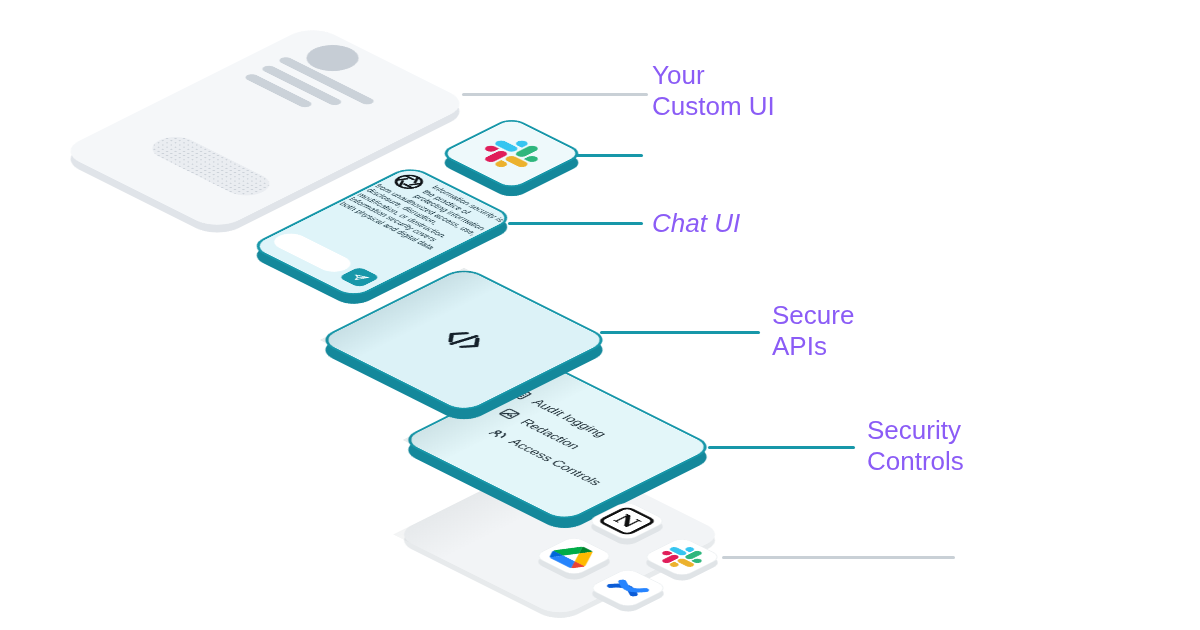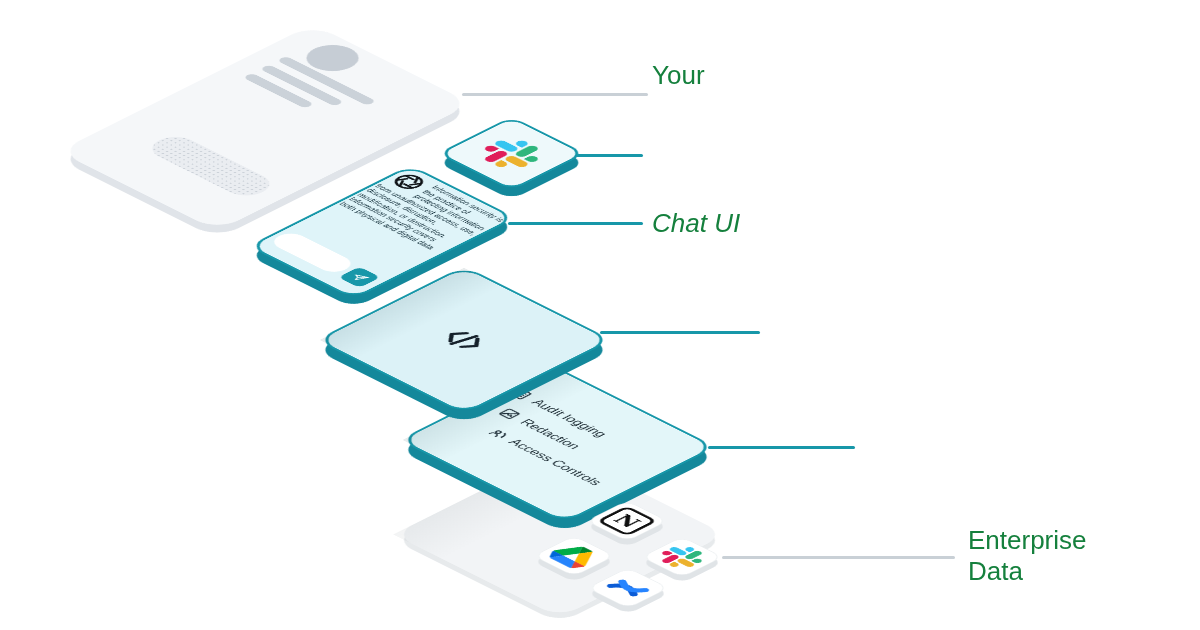--- a/index.html
+++ b/index.html
@@ -69,21 +69,21 @@
   
   .conn{position:absolute;height:3px;border-radius:2px;z-index:2;}
   .conn.teal{background:#1797a9;}
   .conn.gray{background:#c9d0d6;}
   #c-custom{left:462px;top:93px;width:186px;}
   #c-slackbot{left:575px;top:154px;width:68px;}
   #c-chat{left:508px;top:222px;width:135px;}
   #c-secure{left:600px;top:331px;width:160px;}
   #c-security{left:708px;top:446px;width:147px;}
   #c-enterprise{left:722px;top:556px;width:233px;}
-  .callout{position:absolute;font-size:26px;line-height:31px;font-weight:500;color:#15803d;z-index:9;}
+  .callout{position:absolute;font-size:26px;line-height:31px;font-weight:500;color:#8b5cf6;z-index:9;}
   #l-custom{left:652px;top:60px;}
   #l-slackbot{left:652px;top:140px;}
   #l-chat{left:652px;top:208px;font-style:italic;}
   #l-secure{left:772px;top:300px;}
   #l-security{left:867px;top:415px;}
   #l-enterprise{left:968px;top:525px;}
   .callout span{display:block;}
 </style>
 </head>
 <body>
@@ -236,22 +236,27 @@
           <path fill="#E01E5A" d="M27.2 80c0 7.3-5.9 13.2-13.2 13.2S.8 87.3.8 80s5.9-13.2 13.2-13.2h13.2V80zm6.6 0c0-7.3 5.9-13.2 13.2-13.2S60.2 72.7 60.2 80v33c0 7.3-5.9 13.2-13.2 13.2S33.8 120.3 33.8 113V80z"></path>
           <path fill="#36C5F0" d="M47 27.2c-7.3 0-13.2-5.9-13.2-13.2S39.7.8 47 .8 60.2 6.7 60.2 14v13.2H47zm0 6.6c7.3 0 13.2 5.9 13.2 13.2S54.3 60.2 47 60.2H14C6.7 60.2.8 54.3.8 47S6.7 33.8 14 33.8h33z"></path>
           <path fill="#2EB67D" d="M99.8 47c0-7.3 5.9-13.2 13.2-13.2s13.2 5.9 13.2 13.2-5.9 13.2-13.2 13.2H99.8V47zm-6.6 0c0 7.3-5.9 13.2-13.2 13.2S66.8 54.3 66.8 47V14C66.8 6.7 72.7.8 80 .8S93.2 6.7 93.2 14v33z"></path>
           <path fill="#ECB22E" d="M80 99.8c7.3 0 13.2 5.9 13.2 13.2s-5.9 13.2-13.2 13.2-13.2-5.9-13.2-13.2V99.8H80zm0-6.6c-7.3 0-13.2-5.9-13.2-13.2S72.7 66.8 80 66.8h33c7.3 0 13.2 5.9 13.2 13.2s-5.9 13.2-13.2 13.2H80z"></path>
         </svg>
     </div>
   </div>
 
   <div class="callout" id="l-custom">
     <span>Your</span>
+    <span>Custom UI</span>
   </div>
   <div class="callout" id="l-chat">
     <span>Chat UI</span>
   </div>
-  <div class="callout" id="l-enterprise">
-    <span>Enterprise</span>
-    <span>Data</span>
+  <div class="callout" id="l-secure">
+    <span>Secure</span>
+    <span>APIs</span>
+  </div>
+  <div class="callout" id="l-security">
+    <span>Security</span>
+    <span>Controls</span>
   </div>
 
 </div>
 
 </body></html>

